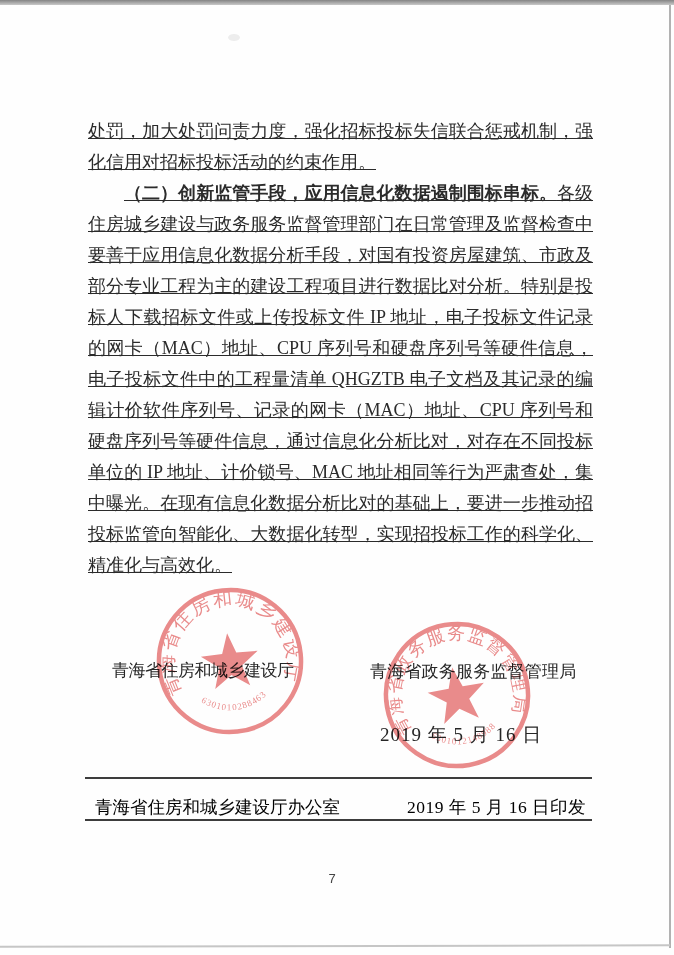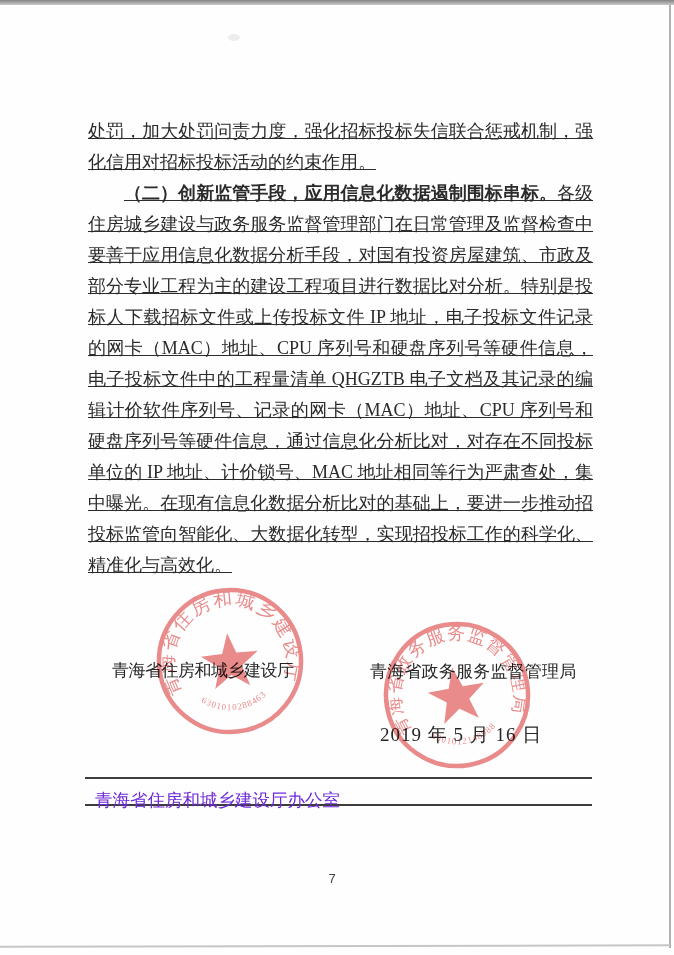--- a/index.html
+++ b/index.html
@@ -54,26 +54,26 @@
     color: #e05555;
     opacity: 0.68;
     mix-blend-mode: multiply;
     pointer-events: none;
   }
   .seal-left  { left: 150px; top: 581px; transform: rotate(-6deg); }
   .seal-right { left: 377px; top: 615px; transform: rotate(-10deg); }
   .seal text { fill: currentColor; font-family: "Liberation Serif", serif; }
   
   .doc-footer {
-    position: absolute; left: 85px; top: 777px; width: 507px; height: 29px;
+    position: absolute; left: 85px; top: 777px; width: 507px; height: 44px;
     border-top: 2px solid #3d3d3d;
     border-bottom: 2px solid #3d3d3d;
     display: flex; align-items: center; justify-content: space-between;
     padding: 16px 6px 0 10px; box-sizing: border-box;
-    font-size: 17.5px; color: #6d28d9;
+    font-size: 17.5px; color: #000000;
   }
   .doc-footer .print-date { letter-spacing: 0.5px; }
   
   .pagenum {
     position: absolute; left: 318px; top: 871px; width: 28px;
     text-align: center; font-size: 13px; color: #454545;
     font-family: "Liberation Sans", sans-serif;
   }
 </style>
 </head>
@@ -120,17 +120,18 @@
     <text font-size="18" letter-spacing="1.5">
       <textPath href="#arcR" startOffset="50%" text-anchor="middle">青海省政务服务监督管理局</textPath>
     </text>
     <text font-size="9" letter-spacing="1">
       <textPath href="#codeR" startOffset="50%" text-anchor="middle">6301012148988</textPath>
     </text>
   </svg>
 
   <div class="doc-footer">
     <span>青海省住房和城乡建设厅办公室</span>
+    <span class="print-date">2019 年 5 月 16 日印发</span>
   </div>
 
   <div class="pagenum">7</div>
 
 </div>
 
 </body></html>

